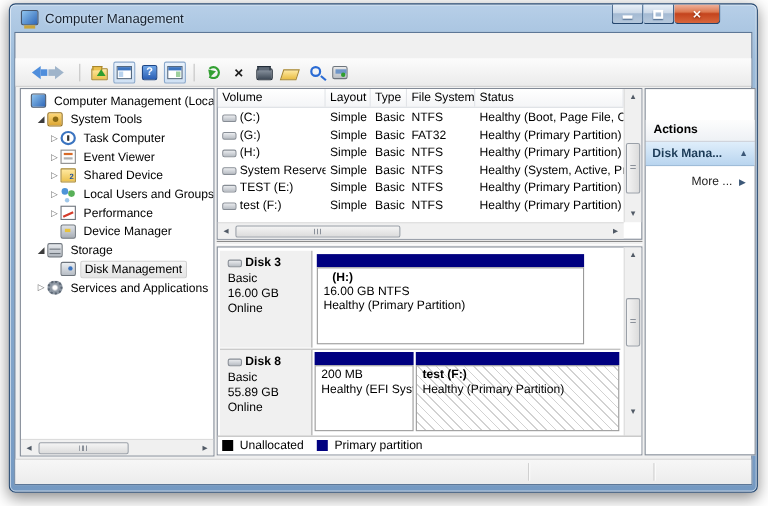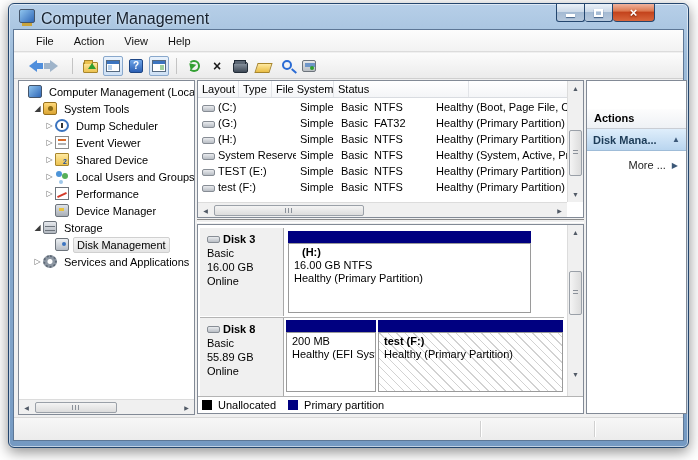--- a/index.html
+++ b/index.html
@@ -8,21 +8,21 @@
 
   
   .window { position:absolute; left:8px; top:3px; width:681px; height:445px;
     border-radius:6px; border:1px solid #24466e;
     background:linear-gradient(180deg,#b7cfe8 0%,#9dbcda 12%,#87a9cd 55%,#7fa2c8 80%,#7499c2 100%);
     box-shadow:0 4px 14px rgba(0,0,0,.45), inset 0 0 0 1px rgba(255,255,255,.55); }
   .titlebar { position:absolute; left:0; top:0; right:0; height:26px; }
   .app-icon { position:absolute; left:10px; top:5px; width:16px; height:14px;
     background:linear-gradient(135deg,#8fc4ee,#2f67b8); border:1px solid #44546a; border-radius:2px; }
   .app-icon:after { content:""; position:absolute; left:2px; bottom:-4px; width:10px; height:3px; background:#c9a43c; }
-  .title { position:absolute; left:32px; top:6px; font-size:16px; color:#17212e; text-shadow:0 0 3px #e8f2fc; white-space:nowrap; }
+  .title { position:absolute; left:32px; top:6px; font-size:12px; color:#17212e; text-shadow:0 0 3px #e8f2fc; white-space:nowrap; }
   .winbtns { position:absolute; top:0; right:33px; display:flex; }
   .wbtn { height:18px; border:1px solid #24466e; border-top:none; display:flex; align-items:center; justify-content:center;
     background:linear-gradient(180deg,#eaf1f8 0%,#ccd9e8 45%,#a4bad3 50%,#b6c8dc 100%); }
   .wbtn.min { width:29px; border-radius:0 0 3px 3px; }
   .wbtn.max { width:28px; border-left:none; border-radius:0 0 3px 3px; }
   .wbtn.close { width:42px; border-left:none; border-radius:0 0 4px 4px;
     background:linear-gradient(180deg,#f0b39e 0%,#dd7a52 40%,#c4441d 50%,#d8663c 100%); }
   .gl-min { width:9px; height:3px; background:#fff; box-shadow:0 1px 1px #4a688c; margin-top:6px; }
   .gl-max { width:9px; height:8px; border:2px solid #fff; box-shadow:0 1px 1px #4a688c; }
   .gl-close { color:#fff; font-weight:bold; font-size:13px; text-shadow:0 1px 2px #7c2208; line-height:14px; }
@@ -168,26 +168,20 @@
           <span class="gl-max"></span>
         </div>
       <div class="wbtn close">
           <span class="gl-close">×</span>
         </div>
     </div>
   </div>
 
   <div class="client">
 
-    <div class="menubar">
-      <span class="menu-item">File</span>
-      <span class="menu-item">Action</span>
-      <span class="menu-item">View</span>
-      <span class="menu-item">Help</span>
-    </div>
 
     <div class="toolbar">
       <div class="tbtn" title="back">
           <span class="arrowL"></span>
         </div>
       <div class="tbtn" title="forward">
           <span class="arrowR"></span>
         </div>
       <div class="tsep"></div>
       <div class="tbtn" title="up-one-level">
@@ -229,21 +223,21 @@
         <span class="tlabel">Computer Management (Local)</span>
       </div>
       <div class="titem" style="left:13px; top:19px;">
         <span class="texp exp">◢</span>
         <span class="ticon ic-tools"></span>
         <span class="tlabel">System Tools</span>
       </div>
       <div class="titem" style="left:25px; top:36px;">
         <span class="texp">▷</span>
         <span class="ticon ic-clock"></span>
-        <span class="tlabel">Dump Scheduler</span>
+        <span class="tlabel">Task Computer</span>
       </div>
       <div class="titem" style="left:25px; top:53px;">
         <span class="texp">▷</span>
         <span class="ticon ic-book"></span>
         <span class="tlabel">Event Viewer</span>
       </div>
       <div class="titem" style="left:25px; top:70px;">
         <span class="texp">▷</span>
         <span class="ticon ic-sharefold"></span>
         <span class="tlabel">Shared Device</span>
@@ -280,20 +274,21 @@
         <span class="sarrow">◀</span>
         <div class="hthumb" style="left:16px; width:82px;">
             <span class="grip-h"></span>
           </div>
         <span class="sarrow" style="position:absolute; right:0;">▶</span>
       </div>
     </div>
 
     <div class="panel vol-panel">
       <div class="vl-header">
+        <span class="vl-hcell c0">Volume</span>
         <span class="vl-hcell c1">Layout</span>
         <span class="vl-hcell c2">Type</span>
         <span class="vl-hcell c3">File System</span>
         <span class="vl-hcell c4">Status</span>
       </div>
       <div class="vl-row" style="top:18px;">
         <span class="vl-cell c0"><span class="vol-ico"></span><span>(C:)</span></span>
         <span class="vl-cell c1">Simple</span>
         <span class="vl-cell c2">Basic</span>
         <span class="vl-cell c3">NTFS</span>

